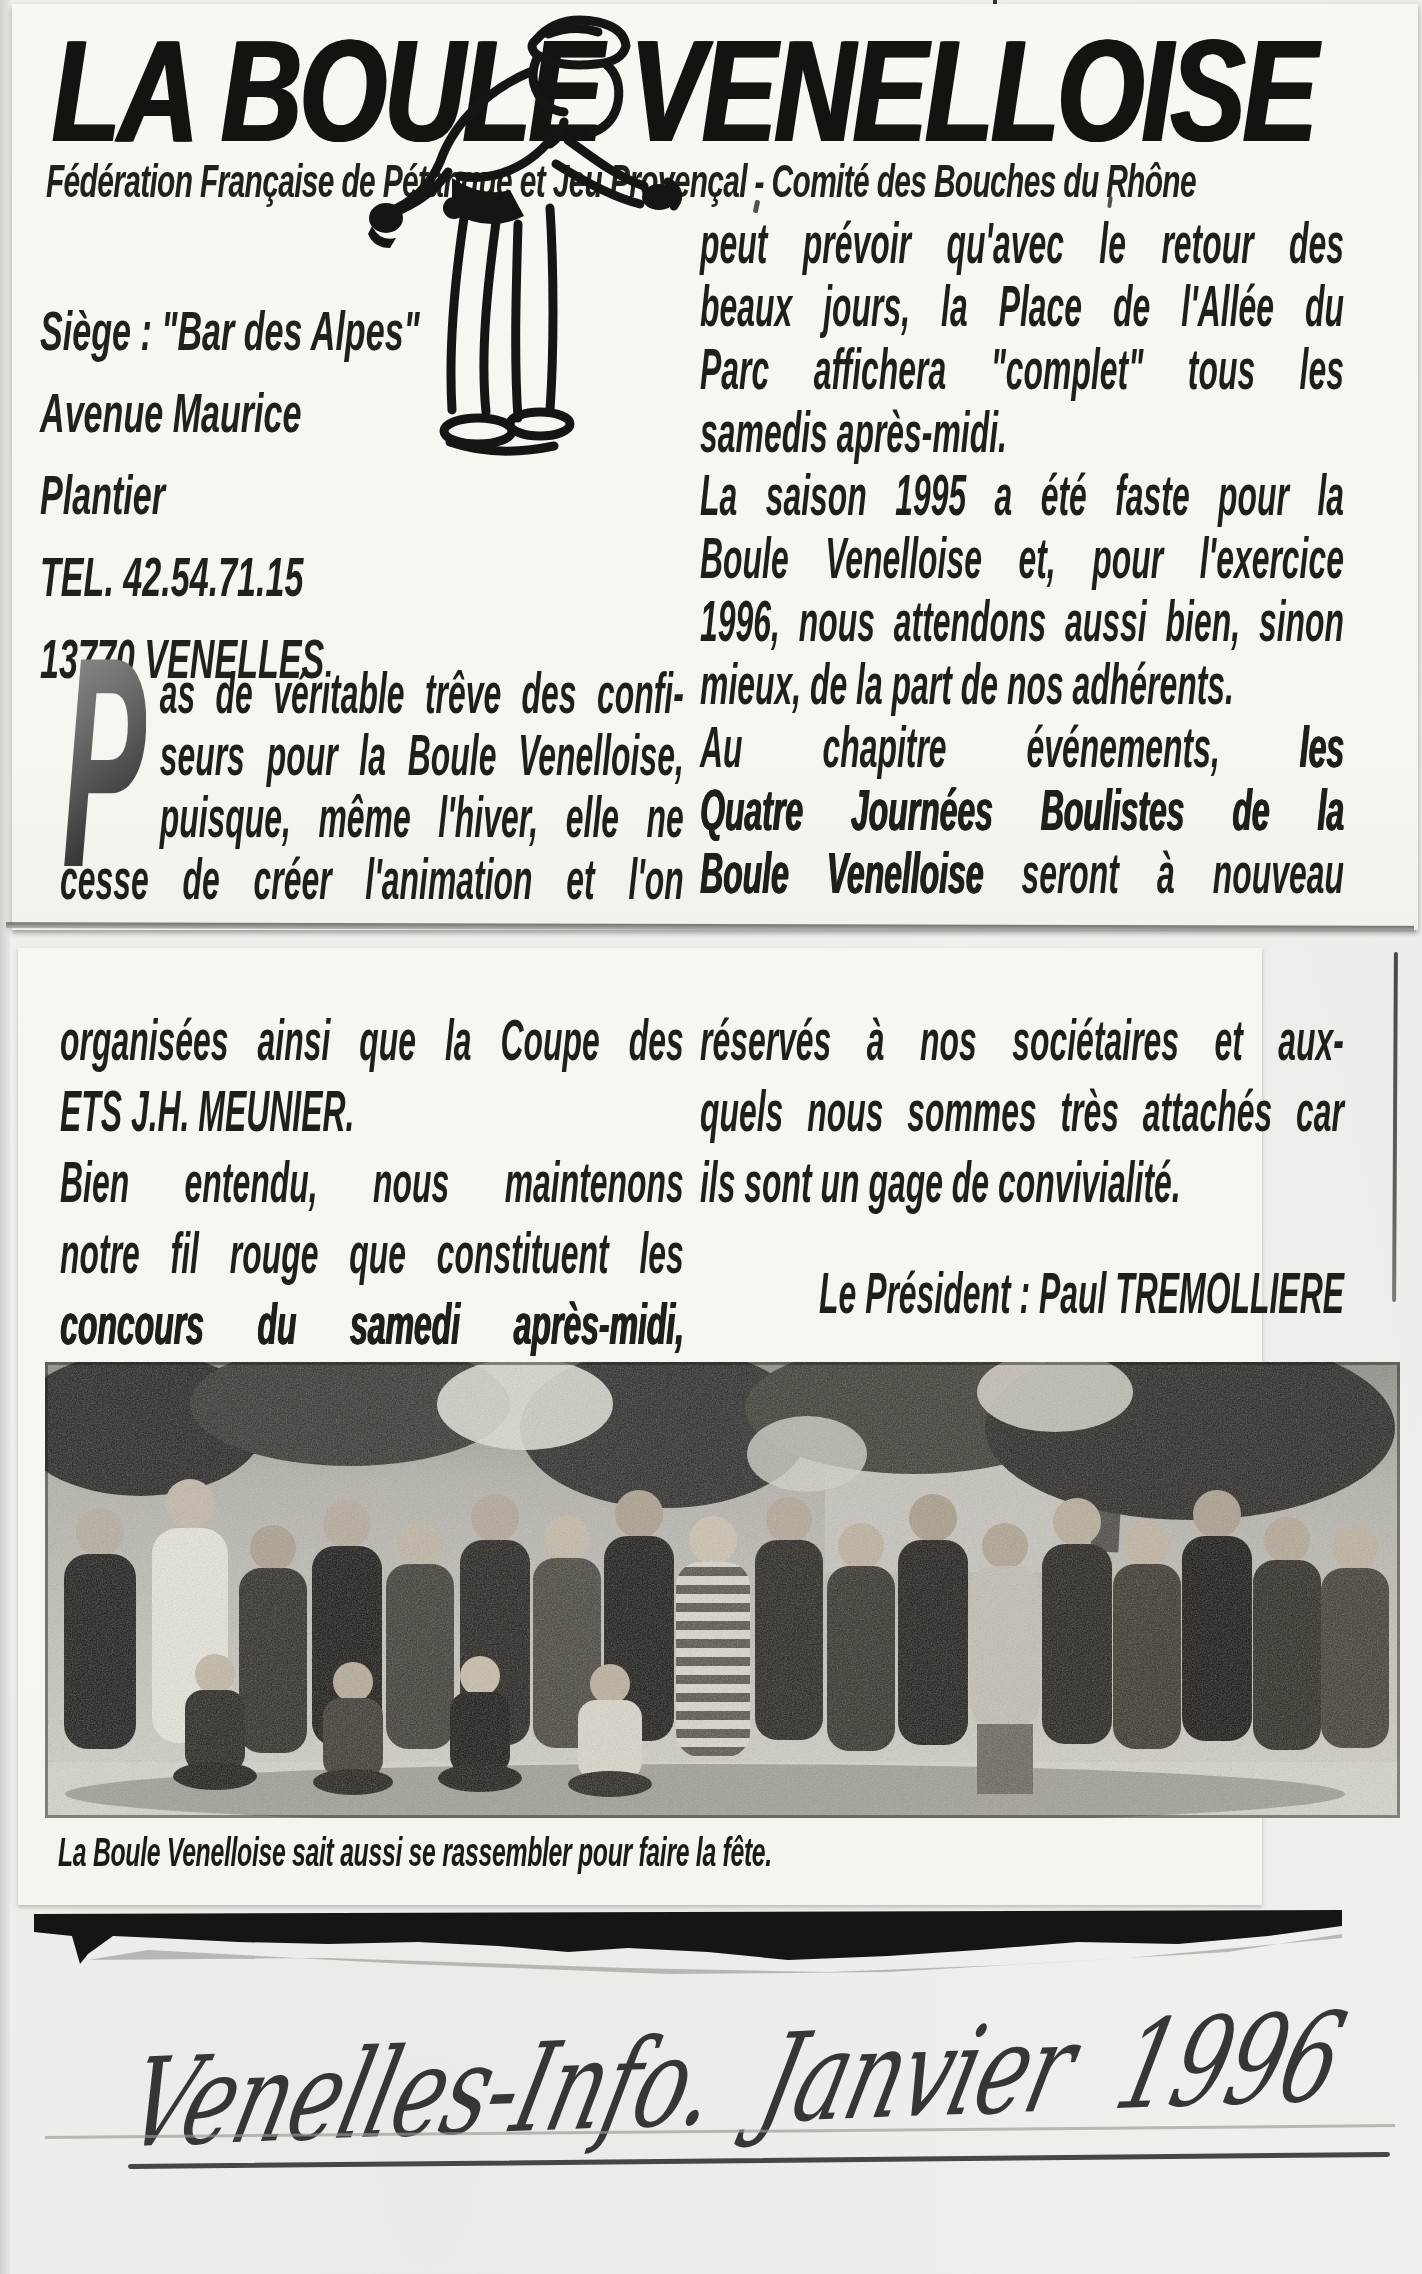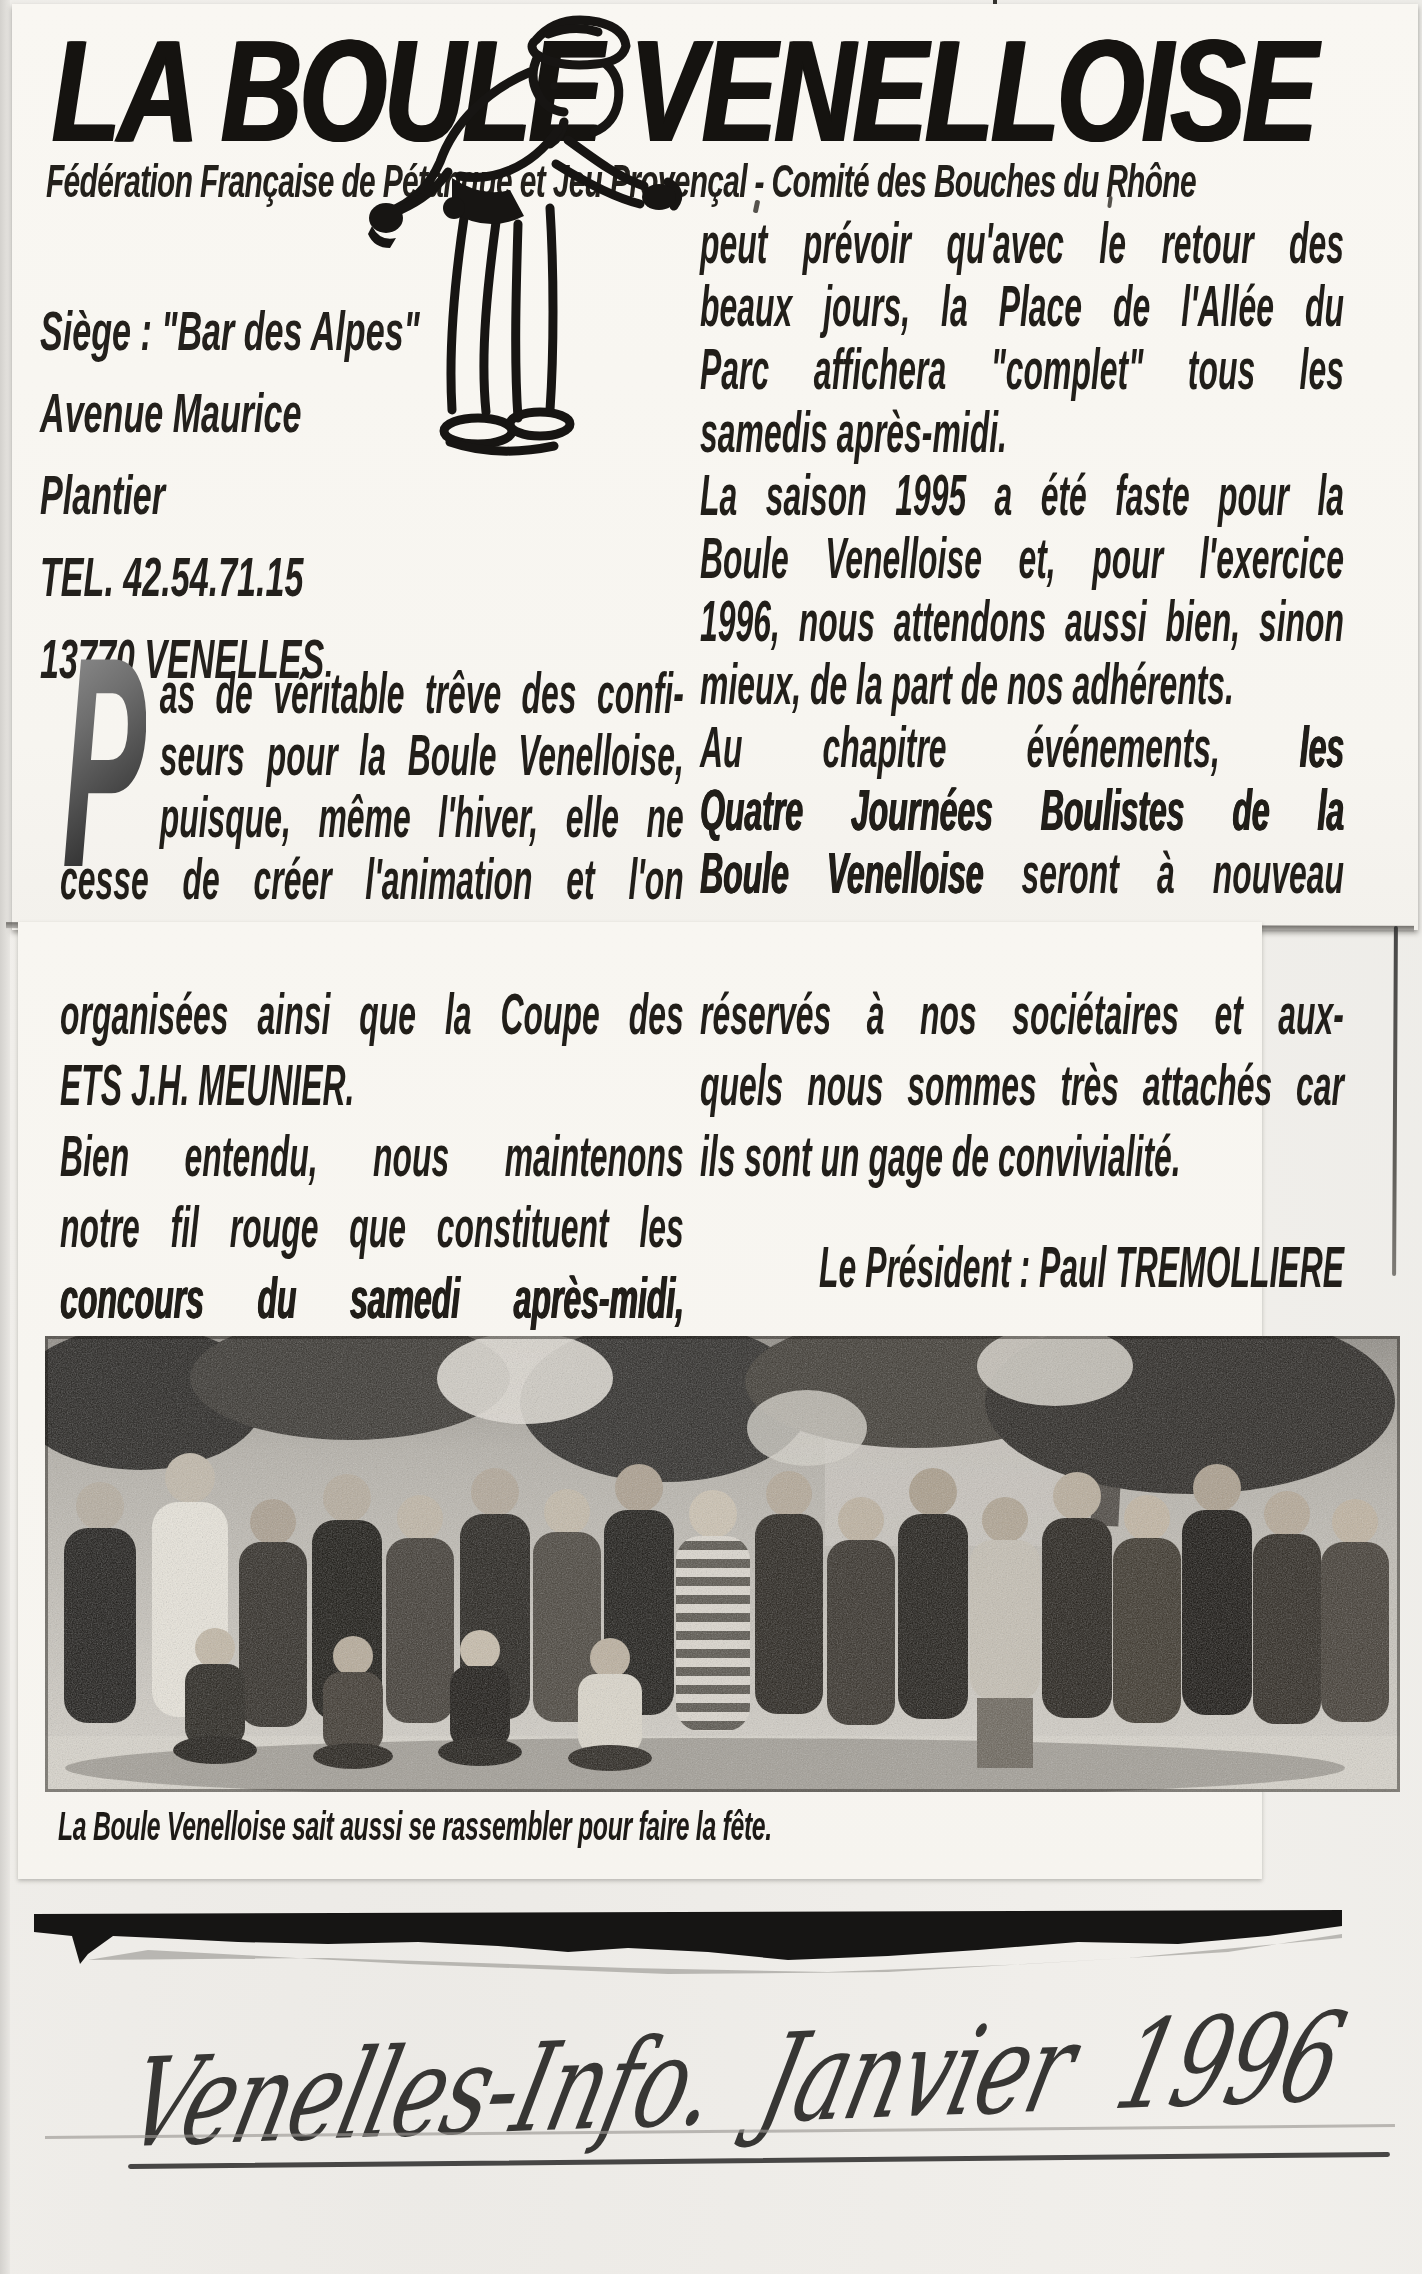--- a/index.html
+++ b/index.html
@@ -5,21 +5,21 @@
   html,body{margin:0;padding:0;background:#dcdad6;}
   .page{
     position:relative;width:1422px;height:2274px;margin:0 auto;overflow:hidden;
     background:radial-gradient(ellipse at 30% 95%, #eceae6 0%, #f1efeb 55%, #ecebe7 100%);
     font-family:"Liberation Sans", sans-serif;color:#1f1c18;
   }
   .clip{position:absolute;background:#f8f6f1;}
   .clip1{left:12px;top:4px;width:1406px;height:926px;
     background:linear-gradient(180deg,#f9f7f2 0%,#f7f5f0 80%,#f3f1ec 100%);
     box-shadow:0 3px 5px rgba(60,58,54,.45);}
-  .clip2{left:18px;top:922px;width:1244px;height:957px;
+  .clip2{left:18px;top:948px;width:1244px;height:957px;
     background:linear-gradient(180deg,#f8f6f1 0%,#f6f4ef 100%);
     box-shadow:0 2px 4px rgba(60,58,54,.3);}
   .title{
     position:absolute;left:40px;top:10px;margin:0;white-space:nowrap;
     font-style:italic;font-weight:bold;font-size:140px;line-height:1.05;
     letter-spacing:-3px;color:#151310;
     transform:scale(0.80,1.04);transform-origin:0 0;
     text-shadow:2px 0 currentColor,-2px 0 currentColor;
   }
   .subtitle{

